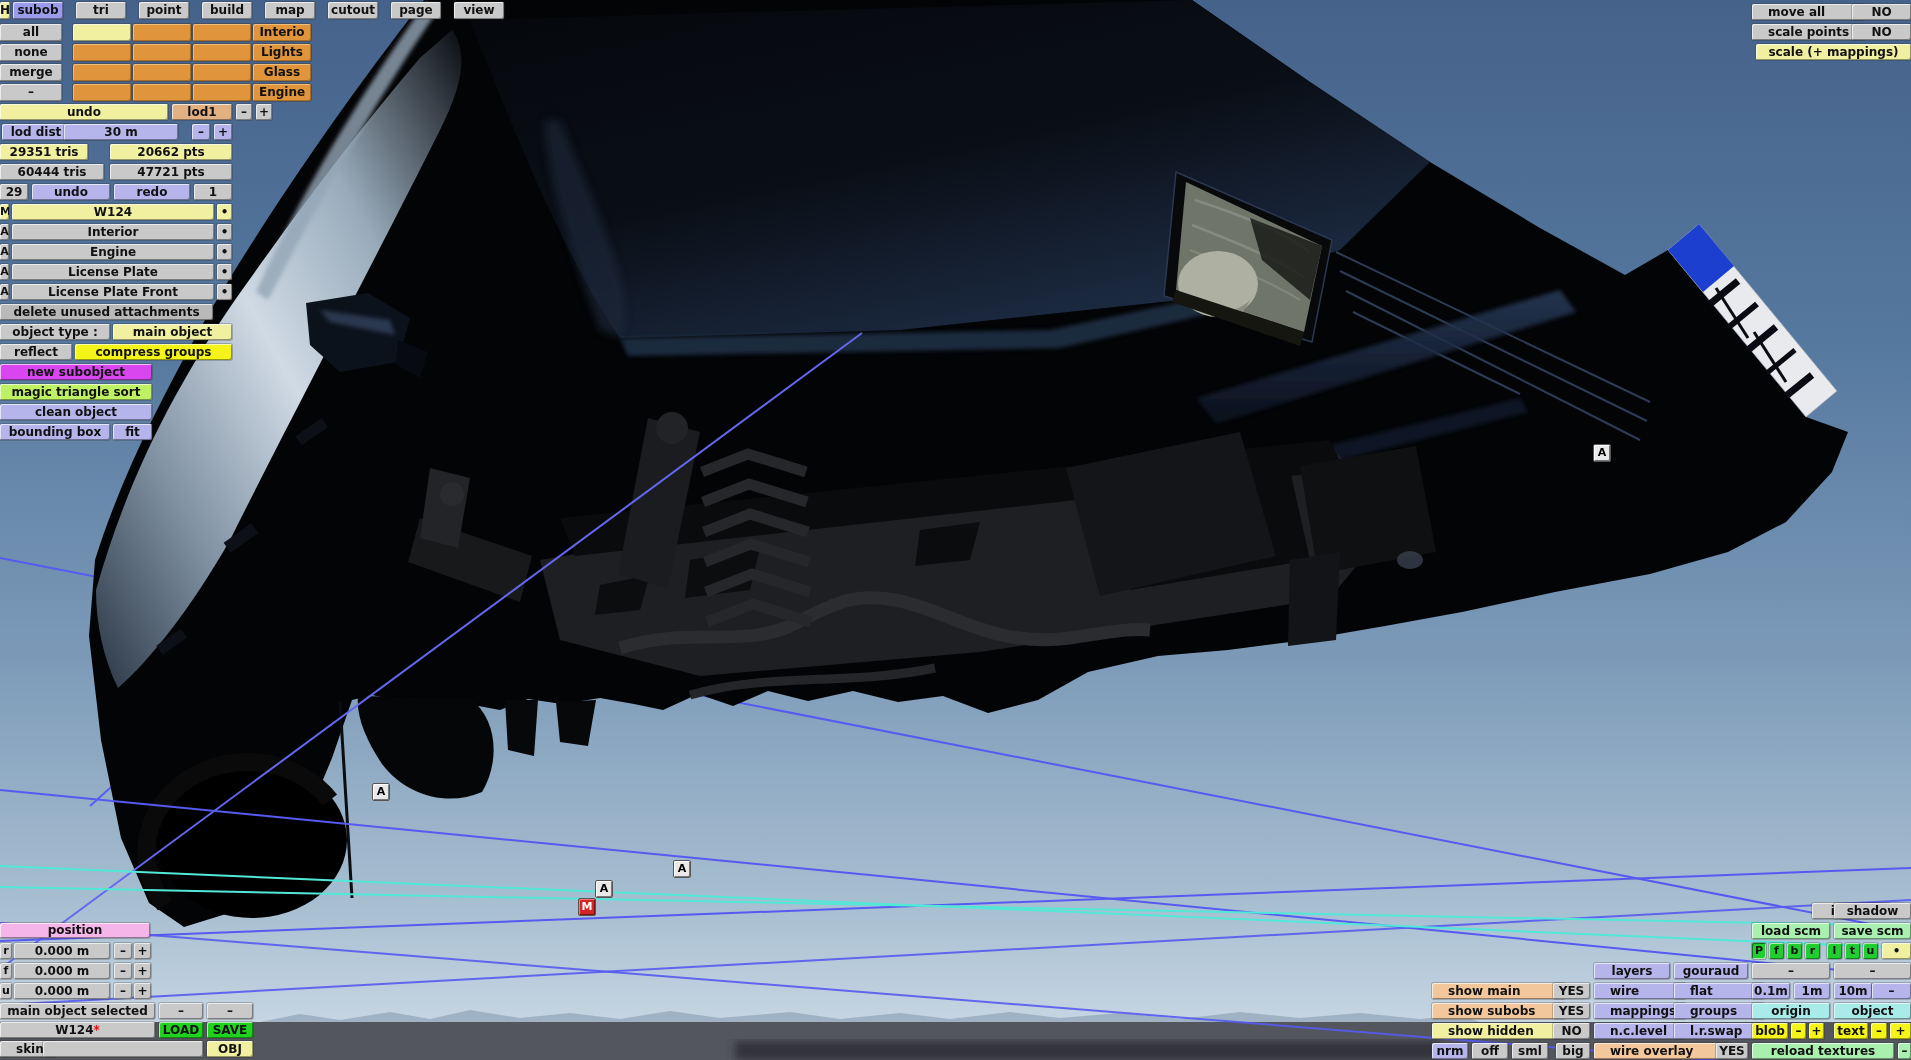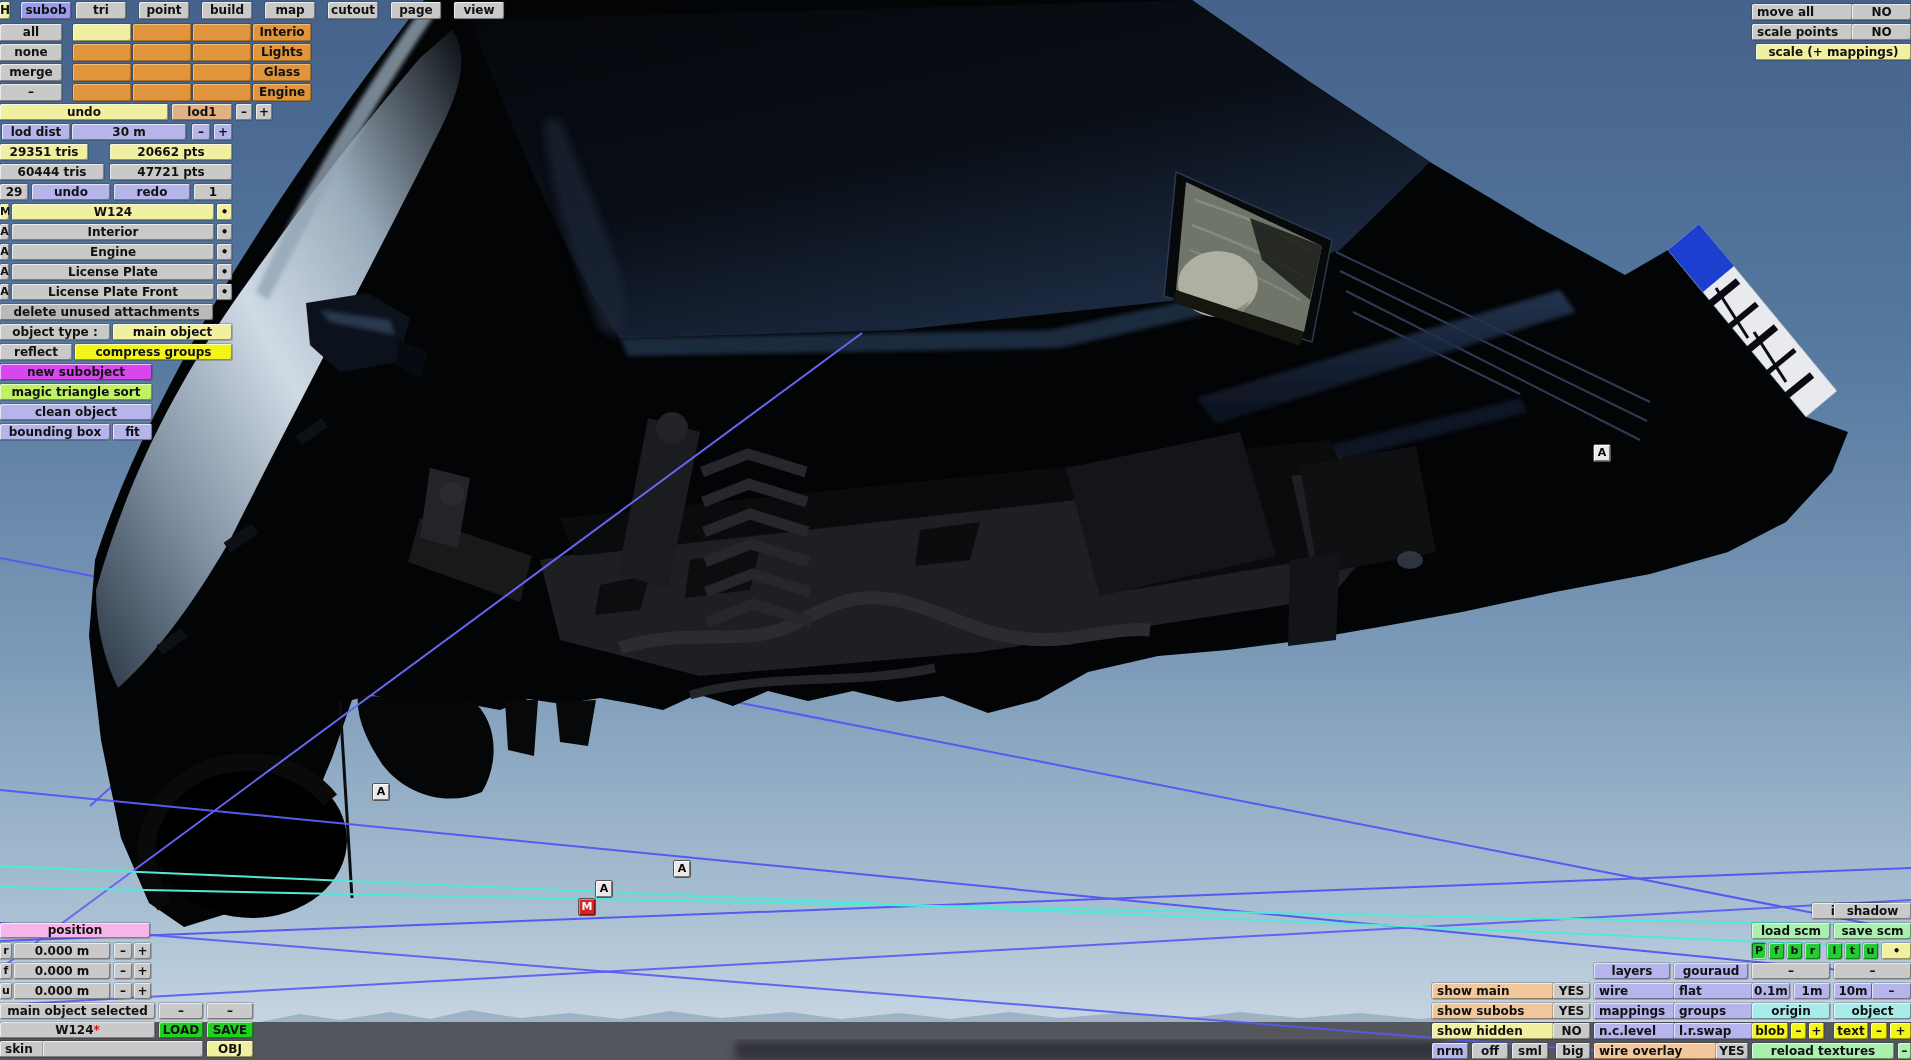--- a/index.html
+++ b/index.html
@@ -7,25 +7,25 @@
          font-family:"DejaVu Sans","Liberation Sans",sans-serif;}
   #scene{position:absolute;left:0;top:0;}
   .b{position:absolute;height:16px;line-height:16px;font-size:12px;font-weight:700;color:#111;
      text-align:center;border-radius:2px;white-space:nowrap;overflow:hidden;
      box-shadow:inset 1px 1px 0 rgba(255,255,255,.65), inset -1px -1px 0 rgba(0,0,0,.38),0 0 0 1px rgba(40,40,40,.25);}
   .tab{height:17px;line-height:17px;}
   .cell{height:17px;}
   .g{background:#c9c9c9;} .g2{background:#b9b9b9;}
   .p{background:#b5b5ec;} .y{background:#f0f0a0;} .yy{background:#f4f418;}
   .o{background:#e0953c;box-shadow:inset 1px 1px 0 rgba(255,230,180,.5), inset -1px -1px 0 rgba(90,50,0,.4),0 0 0 1px rgba(60,30,0,.3);}
-  .t{background:#e2b183;} .sel{background:#9b9bec;margin-left:8px;}
+  .t{background:#e2b183;} .sel{background:#9b9bec;}
   .gr{background:#d946ef;} .cy{background:#bef264;} .cc{background:#a9ebe8;}
   .gg{background:#1ed21e;} .lg{background:#a9efad;} .vg{background:#21cd2f;}
   .pk{background:#f5b5e8;} .pe{background:#f1c79b;}
-  .ta-l{text-align:left;padding-left:5px;}
+  .ta-l{text-align:left;padding-left:16px;}
   .sm{font-size:11px;}
   .pressed{box-shadow:inset 1px 1px 0 rgba(0,0,0,.45), inset -1px -1px 0 rgba(255,255,255,.6),0 0 0 1px rgba(40,40,40,.3);}
   .mk{position:absolute;width:16px;height:16px;line-height:16px;font-size:11px;font-weight:700;
       text-align:center;background:#e9e9e9;color:#000;border:1px solid #555;border-radius:2px;
       box-shadow:inset 1px 1px 0 #fff, inset -1px -1px 0 #777;}
   .mk.red{background:#d42525;color:#fff;box-shadow:inset 1px 1px 0 #f77,inset -1px -1px 0 #801010;}
   .ast{color:#e21010;}
 </style>
 </head>
 <body>
@@ -225,21 +225,21 @@
 <div class="b cell o" style="left:253px;top:24px;width:58px">Interio</div>
 <div class="b cell o" style="left:253px;top:44px;width:58px">Lights</div>
 <div class="b cell o" style="left:253px;top:64px;width:58px">Glass</div>
 <div class="b cell o" style="left:253px;top:84px;width:58px">Engine</div>
 
 <div class="b y" style="left:0;top:104px;width:168px">undo</div>
 <div class="b t" style="left:172px;top:104px;width:60px">lod1</div>
 <div class="b g" style="left:236px;top:104px;width:16px">–</div>
 <div class="b g" style="left:256px;top:104px;width:16px">+</div>
 <div class="b p" style="left:2px;top:124px;width:68px">lod dist</div>
-<div class="b p" style="left:72px;top:124px;width:114px">30 m</div>
+<div class="b p" style="left:64px;top:124px;width:114px">30 m</div>
 <div class="b p" style="left:192px;top:124px;width:18px">–</div>
 <div class="b p" style="left:214px;top:124px;width:18px">+</div>
 <div class="b y" style="left:0;top:144px;width:88px">29351 tris</div>
 <div class="b y" style="left:110px;top:144px;width:122px">20662 pts</div>
 <div class="b g" style="left:0;top:164px;width:104px">60444 tris</div>
 <div class="b g" style="left:110px;top:164px;width:122px">47721 pts</div>
 <div class="b g" style="left:0;top:184px;width:28px">29</div>
 <div class="b p" style="left:32px;top:184px;width:78px">undo</div>
 <div class="b p" style="left:114px;top:184px;width:76px">redo</div>
 <div class="b g" style="left:194px;top:184px;width:38px">1</div>

